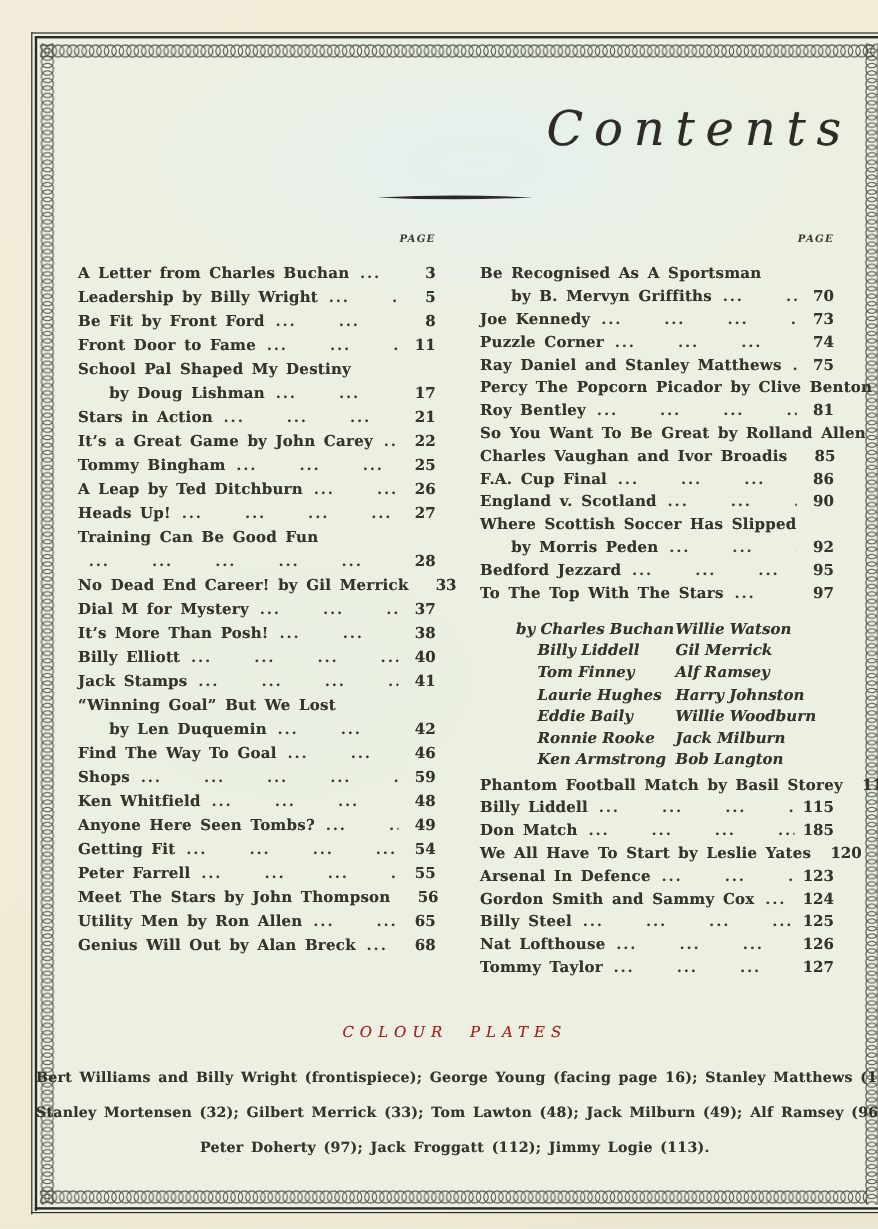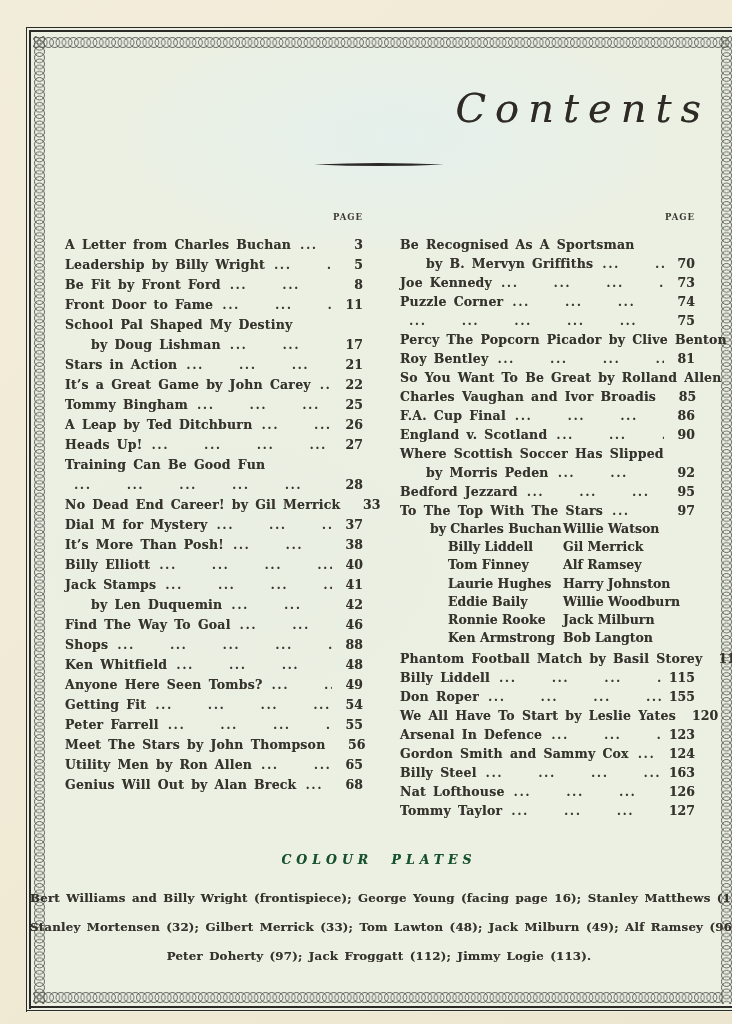--- a/index.html
+++ b/index.html
@@ -20,51 +20,51 @@
   .rule{position:absolute;background:#2b2a27;}
   .band{position:absolute;}
   
   .content{position:absolute;left:48px;top:48px;right:22px;bottom:30px;}
   .main-title{
     text-align:right;font-style:italic;font-size:40px;line-height:40px;
     letter-spacing:9px;padding-left:9px;margin-top:40px;color:#2e2b26;
     text-shadow:0 0 .6px rgba(46,43,38,.55);
   }
   .divider-wrap{text-align:center;margin-top:26px;height:9px;}
-  .page-head-row{display:flex;margin:46px 0 0 17px;width:630px;line-height:11px;}
+  .page-head-row{display:flex;margin:28px 0 0 17px;width:630px;line-height:11px;font-style:italic;}
   .ph-left{width:298px;text-align:right;}
   .ph-right{width:295px;margin-left:37px;text-align:right;}
   .page-label{font-size:8.5px;font-weight:bold;letter-spacing:1px;color:#3c3933;}
   .columns{display:flex;margin:12px 0 0 17px;width:630px;}
   .col-left{width:298px;}
   .col-right{width:295px;margin-left:37px;}
   .toc-row{display:flex;align-items:center;line-height:20px;}
   .col-right .toc-row{line-height:19px;}
   .toc-title{
     font-weight:bold;font-size:12.5px;letter-spacing:.2px;word-spacing:2.5px;
     white-space:nowrap;text-shadow:0 0 .5px rgba(54,51,45,.5);
   }
   .toc-row.sub .toc-title{padding-left:26px;}
   .toc-leader{
     flex:1;overflow:hidden;white-space:nowrap;font-weight:bold;font-size:12.5px;
     margin:0 7px 0 9px;letter-spacing:1.5px;color:#3b3831;
   }
   .toc-page{font-weight:bold;font-size:12.5px;min-width:24px;text-align:right;
     text-shadow:0 0 .5px rgba(54,51,45,.5);}
-  .names{margin:0 0 2px 0;}
+  .names{margin:12px 0 2px 0;font-style:italic;}
   .names-row{position:relative;line-height:18.2px;padding-left:48px;
     font-weight:bold;font-size:12.5px;white-space:nowrap;
     text-shadow:0 0 .5px rgba(54,51,45,.5);}
   .names-row.first{padding-left:30px;}
   .name-right{position:absolute;left:163px;}
   
   .colour-plates{position:absolute;left:30px;right:4px;top:852px;text-align:center;}
   .cp-title{
-    font-style:italic;font-weight:bold;font-size:12.5px;letter-spacing:5px;
-    word-spacing:9px;color:#14532d;text-shadow:0 0 .5px rgba(47,44,39,.5);
+    font-style:italic;font-weight:normal;font-size:12.5px;letter-spacing:5px;
+    word-spacing:9px;color:#b91c1c;text-shadow:0 0 .5px rgba(47,44,39,.5);
   }
   .cp-line{
     font-weight:bold;font-size:11.8px;line-height:29px;white-space:nowrap;
     letter-spacing:.2px;word-spacing:2px;text-shadow:0 0 .5px rgba(54,51,45,.5);
   }
   .cp-lines{margin-top:17px;}
 </style>
 </head>
 <body>
 
@@ -228,34 +228,37 @@
         <div class="toc-row">
           <span class="toc-title">Billy Elliott</span>
           <span class="toc-leader">...&nbsp;&nbsp;&nbsp;&nbsp;&nbsp;&nbsp;...&nbsp;&nbsp;&nbsp;&nbsp;&nbsp;&nbsp;...&nbsp;&nbsp;&nbsp;&nbsp;&nbsp;&nbsp;...&nbsp;&nbsp;&nbsp;&nbsp;&nbsp;&nbsp;...&nbsp;&nbsp;&nbsp;&nbsp;&nbsp;&nbsp;...&nbsp;&nbsp;&nbsp;&nbsp;&nbsp;&nbsp;...&nbsp;&nbsp;&nbsp;&nbsp;&nbsp;&nbsp;...&nbsp;&nbsp;&nbsp;&nbsp;&nbsp;&nbsp;...&nbsp;&nbsp;&nbsp;&nbsp;&nbsp;&nbsp;...&nbsp;&nbsp;&nbsp;&nbsp;&nbsp;&nbsp;...&nbsp;&nbsp;&nbsp;&nbsp;&nbsp;&nbsp;...&nbsp;&nbsp;&nbsp;&nbsp;&nbsp;&nbsp;...&nbsp;&nbsp;&nbsp;&nbsp;&nbsp;&nbsp;...&nbsp;&nbsp;&nbsp;&nbsp;&nbsp;&nbsp;</span>
           <span class="toc-page">40</span>
         </div>
         <div class="toc-row">
           <span class="toc-title">Jack Stamps</span>
           <span class="toc-leader">...&nbsp;&nbsp;&nbsp;&nbsp;&nbsp;&nbsp;...&nbsp;&nbsp;&nbsp;&nbsp;&nbsp;&nbsp;...&nbsp;&nbsp;&nbsp;&nbsp;&nbsp;&nbsp;...&nbsp;&nbsp;&nbsp;&nbsp;&nbsp;&nbsp;...&nbsp;&nbsp;&nbsp;&nbsp;&nbsp;&nbsp;...&nbsp;&nbsp;&nbsp;&nbsp;&nbsp;&nbsp;...&nbsp;&nbsp;&nbsp;&nbsp;&nbsp;&nbsp;...&nbsp;&nbsp;&nbsp;&nbsp;&nbsp;&nbsp;...&nbsp;&nbsp;&nbsp;&nbsp;&nbsp;&nbsp;...&nbsp;&nbsp;&nbsp;&nbsp;&nbsp;&nbsp;...&nbsp;&nbsp;&nbsp;&nbsp;&nbsp;&nbsp;...&nbsp;&nbsp;&nbsp;&nbsp;&nbsp;&nbsp;...&nbsp;&nbsp;&nbsp;&nbsp;&nbsp;&nbsp;...&nbsp;&nbsp;&nbsp;&nbsp;&nbsp;&nbsp;</span>
           <span class="toc-page">41</span>
         </div>
+        <div class="toc-row">
+          <span class="toc-title">“Winning Goal” But We Lost</span>
+        </div>
         <div class="toc-row sub">
           <span class="toc-title">by Len Duquemin</span>
           <span class="toc-leader">...&nbsp;&nbsp;&nbsp;&nbsp;&nbsp;&nbsp;...&nbsp;&nbsp;&nbsp;&nbsp;&nbsp;&nbsp;...&nbsp;&nbsp;&nbsp;&nbsp;&nbsp;&nbsp;...&nbsp;&nbsp;&nbsp;&nbsp;&nbsp;&nbsp;...&nbsp;&nbsp;&nbsp;&nbsp;&nbsp;&nbsp;...&nbsp;&nbsp;&nbsp;&nbsp;&nbsp;&nbsp;...&nbsp;&nbsp;&nbsp;&nbsp;&nbsp;&nbsp;...&nbsp;&nbsp;&nbsp;&nbsp;&nbsp;&nbsp;...&nbsp;&nbsp;&nbsp;&nbsp;&nbsp;&nbsp;...&nbsp;&nbsp;&nbsp;&nbsp;&nbsp;&nbsp;...&nbsp;&nbsp;&nbsp;&nbsp;&nbsp;&nbsp;...&nbsp;&nbsp;&nbsp;&nbsp;&nbsp;&nbsp;...&nbsp;&nbsp;&nbsp;&nbsp;&nbsp;&nbsp;...&nbsp;&nbsp;&nbsp;&nbsp;&nbsp;&nbsp;</span>
           <span class="toc-page">42</span>
         </div>
         <div class="toc-row">
           <span class="toc-title">Find The Way To Goal</span>
           <span class="toc-leader">...&nbsp;&nbsp;&nbsp;&nbsp;&nbsp;&nbsp;...&nbsp;&nbsp;&nbsp;&nbsp;&nbsp;&nbsp;...&nbsp;&nbsp;&nbsp;&nbsp;&nbsp;&nbsp;...&nbsp;&nbsp;&nbsp;&nbsp;&nbsp;&nbsp;...&nbsp;&nbsp;&nbsp;&nbsp;&nbsp;&nbsp;...&nbsp;&nbsp;&nbsp;&nbsp;&nbsp;&nbsp;...&nbsp;&nbsp;&nbsp;&nbsp;&nbsp;&nbsp;...&nbsp;&nbsp;&nbsp;&nbsp;&nbsp;&nbsp;...&nbsp;&nbsp;&nbsp;&nbsp;&nbsp;&nbsp;...&nbsp;&nbsp;&nbsp;&nbsp;&nbsp;&nbsp;...&nbsp;&nbsp;&nbsp;&nbsp;&nbsp;&nbsp;...&nbsp;&nbsp;&nbsp;&nbsp;&nbsp;&nbsp;...&nbsp;&nbsp;&nbsp;&nbsp;&nbsp;&nbsp;...&nbsp;&nbsp;&nbsp;&nbsp;&nbsp;&nbsp;</span>
           <span class="toc-page">46</span>
         </div>
         <div class="toc-row">
           <span class="toc-title">Shops</span>
           <span class="toc-leader">...&nbsp;&nbsp;&nbsp;&nbsp;&nbsp;&nbsp;...&nbsp;&nbsp;&nbsp;&nbsp;&nbsp;&nbsp;...&nbsp;&nbsp;&nbsp;&nbsp;&nbsp;&nbsp;...&nbsp;&nbsp;&nbsp;&nbsp;&nbsp;&nbsp;...&nbsp;&nbsp;&nbsp;&nbsp;&nbsp;&nbsp;...&nbsp;&nbsp;&nbsp;&nbsp;&nbsp;&nbsp;...&nbsp;&nbsp;&nbsp;&nbsp;&nbsp;&nbsp;...&nbsp;&nbsp;&nbsp;&nbsp;&nbsp;&nbsp;...&nbsp;&nbsp;&nbsp;&nbsp;&nbsp;&nbsp;...&nbsp;&nbsp;&nbsp;&nbsp;&nbsp;&nbsp;...&nbsp;&nbsp;&nbsp;&nbsp;&nbsp;&nbsp;...&nbsp;&nbsp;&nbsp;&nbsp;&nbsp;&nbsp;...&nbsp;&nbsp;&nbsp;&nbsp;&nbsp;&nbsp;...&nbsp;&nbsp;&nbsp;&nbsp;&nbsp;&nbsp;</span>
-          <span class="toc-page">88</span>
+          <span class="toc-page">59</span>
         </div>
         <div class="toc-row">
           <span class="toc-title">Ken Whitfield</span>
           <span class="toc-leader">...&nbsp;&nbsp;&nbsp;&nbsp;&nbsp;&nbsp;...&nbsp;&nbsp;&nbsp;&nbsp;&nbsp;&nbsp;...&nbsp;&nbsp;&nbsp;&nbsp;&nbsp;&nbsp;...&nbsp;&nbsp;&nbsp;&nbsp;&nbsp;&nbsp;...&nbsp;&nbsp;&nbsp;&nbsp;&nbsp;&nbsp;...&nbsp;&nbsp;&nbsp;&nbsp;&nbsp;&nbsp;...&nbsp;&nbsp;&nbsp;&nbsp;&nbsp;&nbsp;...&nbsp;&nbsp;&nbsp;&nbsp;&nbsp;&nbsp;...&nbsp;&nbsp;&nbsp;&nbsp;&nbsp;&nbsp;...&nbsp;&nbsp;&nbsp;&nbsp;&nbsp;&nbsp;...&nbsp;&nbsp;&nbsp;&nbsp;&nbsp;&nbsp;...&nbsp;&nbsp;&nbsp;&nbsp;&nbsp;&nbsp;...&nbsp;&nbsp;&nbsp;&nbsp;&nbsp;&nbsp;...&nbsp;&nbsp;&nbsp;&nbsp;&nbsp;&nbsp;</span>
           <span class="toc-page">48</span>
         </div>
         <div class="toc-row">
           <span class="toc-title">Anyone Here Seen Tombs?</span>
           <span class="toc-leader">...&nbsp;&nbsp;&nbsp;&nbsp;&nbsp;&nbsp;...&nbsp;&nbsp;&nbsp;&nbsp;&nbsp;&nbsp;...&nbsp;&nbsp;&nbsp;&nbsp;&nbsp;&nbsp;...&nbsp;&nbsp;&nbsp;&nbsp;&nbsp;&nbsp;...&nbsp;&nbsp;&nbsp;&nbsp;&nbsp;&nbsp;...&nbsp;&nbsp;&nbsp;&nbsp;&nbsp;&nbsp;...&nbsp;&nbsp;&nbsp;&nbsp;&nbsp;&nbsp;...&nbsp;&nbsp;&nbsp;&nbsp;&nbsp;&nbsp;...&nbsp;&nbsp;&nbsp;&nbsp;&nbsp;&nbsp;...&nbsp;&nbsp;&nbsp;&nbsp;&nbsp;&nbsp;...&nbsp;&nbsp;&nbsp;&nbsp;&nbsp;&nbsp;...&nbsp;&nbsp;&nbsp;&nbsp;&nbsp;&nbsp;...&nbsp;&nbsp;&nbsp;&nbsp;&nbsp;&nbsp;...&nbsp;&nbsp;&nbsp;&nbsp;&nbsp;&nbsp;</span>
           <span class="toc-page">49</span>
@@ -299,20 +302,21 @@
           <span class="toc-title">Joe Kennedy</span>
           <span class="toc-leader">...&nbsp;&nbsp;&nbsp;&nbsp;&nbsp;&nbsp;...&nbsp;&nbsp;&nbsp;&nbsp;&nbsp;&nbsp;...&nbsp;&nbsp;&nbsp;&nbsp;&nbsp;&nbsp;...&nbsp;&nbsp;&nbsp;&nbsp;&nbsp;&nbsp;...&nbsp;&nbsp;&nbsp;&nbsp;&nbsp;&nbsp;...&nbsp;&nbsp;&nbsp;&nbsp;&nbsp;&nbsp;...&nbsp;&nbsp;&nbsp;&nbsp;&nbsp;&nbsp;...&nbsp;&nbsp;&nbsp;&nbsp;&nbsp;&nbsp;...&nbsp;&nbsp;&nbsp;&nbsp;&nbsp;&nbsp;...&nbsp;&nbsp;&nbsp;&nbsp;&nbsp;&nbsp;...&nbsp;&nbsp;&nbsp;&nbsp;&nbsp;&nbsp;...&nbsp;&nbsp;&nbsp;&nbsp;&nbsp;&nbsp;...&nbsp;&nbsp;&nbsp;&nbsp;&nbsp;&nbsp;...&nbsp;&nbsp;&nbsp;&nbsp;&nbsp;&nbsp;</span>
           <span class="toc-page">73</span>
         </div>
         <div class="toc-row">
           <span class="toc-title">Puzzle Corner</span>
           <span class="toc-leader">...&nbsp;&nbsp;&nbsp;&nbsp;&nbsp;&nbsp;...&nbsp;&nbsp;&nbsp;&nbsp;&nbsp;&nbsp;...&nbsp;&nbsp;&nbsp;&nbsp;&nbsp;&nbsp;...&nbsp;&nbsp;&nbsp;&nbsp;&nbsp;&nbsp;...&nbsp;&nbsp;&nbsp;&nbsp;&nbsp;&nbsp;...&nbsp;&nbsp;&nbsp;&nbsp;&nbsp;&nbsp;...&nbsp;&nbsp;&nbsp;&nbsp;&nbsp;&nbsp;...&nbsp;&nbsp;&nbsp;&nbsp;&nbsp;&nbsp;...&nbsp;&nbsp;&nbsp;&nbsp;&nbsp;&nbsp;...&nbsp;&nbsp;&nbsp;&nbsp;&nbsp;&nbsp;...&nbsp;&nbsp;&nbsp;&nbsp;&nbsp;&nbsp;...&nbsp;&nbsp;&nbsp;&nbsp;&nbsp;&nbsp;...&nbsp;&nbsp;&nbsp;&nbsp;&nbsp;&nbsp;...&nbsp;&nbsp;&nbsp;&nbsp;&nbsp;&nbsp;</span>
           <span class="toc-page">74</span>
         </div>
         <div class="toc-row">
+          <span class="toc-title">Ray Daniel and Stanley Matthews</span>
           <span class="toc-leader">...&nbsp;&nbsp;&nbsp;&nbsp;&nbsp;&nbsp;...&nbsp;&nbsp;&nbsp;&nbsp;&nbsp;&nbsp;...&nbsp;&nbsp;&nbsp;&nbsp;&nbsp;&nbsp;...&nbsp;&nbsp;&nbsp;&nbsp;&nbsp;&nbsp;...&nbsp;&nbsp;&nbsp;&nbsp;&nbsp;&nbsp;...&nbsp;&nbsp;&nbsp;&nbsp;&nbsp;&nbsp;...&nbsp;&nbsp;&nbsp;&nbsp;&nbsp;&nbsp;...&nbsp;&nbsp;&nbsp;&nbsp;&nbsp;&nbsp;...&nbsp;&nbsp;&nbsp;&nbsp;&nbsp;&nbsp;...&nbsp;&nbsp;&nbsp;&nbsp;&nbsp;&nbsp;...&nbsp;&nbsp;&nbsp;&nbsp;&nbsp;&nbsp;...&nbsp;&nbsp;&nbsp;&nbsp;&nbsp;&nbsp;...&nbsp;&nbsp;&nbsp;&nbsp;&nbsp;&nbsp;...&nbsp;&nbsp;&nbsp;&nbsp;&nbsp;&nbsp;</span>
           <span class="toc-page">75</span>
         </div>
         <div class="toc-row">
           <span class="toc-title">Percy The Popcorn Picador by Clive Benton</span>
           <span class="toc-leader"></span>
         </div>
         <div class="toc-row">
           <span class="toc-title">Roy Bentley</span>
           <span class="toc-leader">...&nbsp;&nbsp;&nbsp;&nbsp;&nbsp;&nbsp;...&nbsp;&nbsp;&nbsp;&nbsp;&nbsp;&nbsp;...&nbsp;&nbsp;&nbsp;&nbsp;&nbsp;&nbsp;...&nbsp;&nbsp;&nbsp;&nbsp;&nbsp;&nbsp;...&nbsp;&nbsp;&nbsp;&nbsp;&nbsp;&nbsp;...&nbsp;&nbsp;&nbsp;&nbsp;&nbsp;&nbsp;...&nbsp;&nbsp;&nbsp;&nbsp;&nbsp;&nbsp;...&nbsp;&nbsp;&nbsp;&nbsp;&nbsp;&nbsp;...&nbsp;&nbsp;&nbsp;&nbsp;&nbsp;&nbsp;...&nbsp;&nbsp;&nbsp;&nbsp;&nbsp;&nbsp;...&nbsp;&nbsp;&nbsp;&nbsp;&nbsp;&nbsp;...&nbsp;&nbsp;&nbsp;&nbsp;&nbsp;&nbsp;...&nbsp;&nbsp;&nbsp;&nbsp;&nbsp;&nbsp;...&nbsp;&nbsp;&nbsp;&nbsp;&nbsp;&nbsp;</span>
@@ -368,43 +372,43 @@
           <span class="toc-title">Phantom Football Match by Basil Storey</span>
           <span class="toc-leader">...&nbsp;&nbsp;&nbsp;&nbsp;&nbsp;&nbsp;...&nbsp;&nbsp;&nbsp;&nbsp;&nbsp;&nbsp;...&nbsp;&nbsp;&nbsp;&nbsp;&nbsp;&nbsp;...&nbsp;&nbsp;&nbsp;&nbsp;&nbsp;&nbsp;...&nbsp;&nbsp;&nbsp;&nbsp;&nbsp;&nbsp;...&nbsp;&nbsp;&nbsp;&nbsp;&nbsp;&nbsp;...&nbsp;&nbsp;&nbsp;&nbsp;&nbsp;&nbsp;...&nbsp;&nbsp;&nbsp;&nbsp;&nbsp;&nbsp;...&nbsp;&nbsp;&nbsp;&nbsp;&nbsp;&nbsp;...&nbsp;&nbsp;&nbsp;&nbsp;&nbsp;&nbsp;...&nbsp;&nbsp;&nbsp;&nbsp;&nbsp;&nbsp;...&nbsp;&nbsp;&nbsp;&nbsp;&nbsp;&nbsp;...&nbsp;&nbsp;&nbsp;&nbsp;&nbsp;&nbsp;...&nbsp;&nbsp;&nbsp;&nbsp;&nbsp;&nbsp;</span>
           <span class="toc-page">113</span>
         </div>
         <div class="toc-row">
           <span class="toc-title">Billy Liddell</span>
           <span class="toc-leader">...&nbsp;&nbsp;&nbsp;&nbsp;&nbsp;&nbsp;...&nbsp;&nbsp;&nbsp;&nbsp;&nbsp;&nbsp;...&nbsp;&nbsp;&nbsp;&nbsp;&nbsp;&nbsp;...&nbsp;&nbsp;&nbsp;&nbsp;&nbsp;&nbsp;...&nbsp;&nbsp;&nbsp;&nbsp;&nbsp;&nbsp;...&nbsp;&nbsp;&nbsp;&nbsp;&nbsp;&nbsp;...&nbsp;&nbsp;&nbsp;&nbsp;&nbsp;&nbsp;...&nbsp;&nbsp;&nbsp;&nbsp;&nbsp;&nbsp;...&nbsp;&nbsp;&nbsp;&nbsp;&nbsp;&nbsp;...&nbsp;&nbsp;&nbsp;&nbsp;&nbsp;&nbsp;...&nbsp;&nbsp;&nbsp;&nbsp;&nbsp;&nbsp;...&nbsp;&nbsp;&nbsp;&nbsp;&nbsp;&nbsp;...&nbsp;&nbsp;&nbsp;&nbsp;&nbsp;&nbsp;...&nbsp;&nbsp;&nbsp;&nbsp;&nbsp;&nbsp;</span>
           <span class="toc-page">115</span>
         </div>
         <div class="toc-row">
-          <span class="toc-title">Don Roper</span>
-          <span class="toc-leader">...&nbsp;&nbsp;&nbsp;&nbsp;&nbsp;&nbsp;...&nbsp;&nbsp;&nbsp;&nbsp;&nbsp;&nbsp;...&nbsp;&nbsp;&nbsp;&nbsp;&nbsp;&nbsp;...&nbsp;&nbsp;&nbsp;&nbsp;&nbsp;&nbsp;...&nbsp;&nbsp;&nbsp;&nbsp;&nbsp;&nbsp;...&nbsp;&nbsp;&nbsp;&nbsp;&nbsp;&nbsp;...&nbsp;&nbsp;&nbsp;&nbsp;&nbsp;&nbsp;...&nbsp;&nbsp;&nbsp;&nbsp;&nbsp;&nbsp;...&nbsp;&nbsp;&nbsp;&nbsp;&nbsp;&nbsp;...&nbsp;&nbsp;&nbsp;&nbsp;&nbsp;&nbsp;...&nbsp;&nbsp;&nbsp;&nbsp;&nbsp;&nbsp;...&nbsp;&nbsp;&nbsp;&nbsp;&nbsp;&nbsp;...&nbsp;&nbsp;&nbsp;&nbsp;&nbsp;&nbsp;...&nbsp;&nbsp;&nbsp;&nbsp;&nbsp;&nbsp;</span>
-          <span class="toc-page">155</span>
+          <span class="toc-title">Don Match</span>
+          <span class="toc-leader">...&nbsp;&nbsp;&nbsp;&nbsp;&nbsp;&nbsp;...&nbsp;&nbsp;&nbsp;&nbsp;&nbsp;&nbsp;...&nbsp;&nbsp;&nbsp;&nbsp;&nbsp;&nbsp;...&nbsp;&nbsp;&nbsp;&nbsp;&nbsp;&nbsp;...&nbsp;&nbsp;&nbsp;&nbsp;&nbsp;&nbsp;...&nbsp;&nbsp;&nbsp;&nbsp;&nbsp;&nbsp;...&nbsp;&nbsp;&nbsp;&nbsp;&nbsp;&nbsp;...&nbsp;&nbsp;&nbsp;&nbsp;&nbsp;&nbsp;...&nbsp;&nbsp;&nbsp;&nbsp;&nbsp;&nbsp;...&nbsp;&nbsp;&nbsp;&nbsp;&nbsp;&nbsp;...&nbsp;&nbsp;&nbsp;&nbsp;&nbsp;&nbsp;...&nbsp;&nbsp;&nbsp;&nbsp;&nbsp;&nbsp;...&nbsp;&nbsp;&nbsp;&nbsp;&nbsp;&nbsp;...&nbsp;&nbsp;&nbsp;&nbsp;&nbsp;&nbsp;</span>
+          <span class="toc-page">185</span>
         </div>
         <div class="toc-row">
           <span class="toc-title">We All Have To Start by Leslie Yates</span>
           <span class="toc-leader">...&nbsp;&nbsp;&nbsp;&nbsp;&nbsp;&nbsp;...&nbsp;&nbsp;&nbsp;&nbsp;&nbsp;&nbsp;...&nbsp;&nbsp;&nbsp;&nbsp;&nbsp;&nbsp;...&nbsp;&nbsp;&nbsp;&nbsp;&nbsp;&nbsp;...&nbsp;&nbsp;&nbsp;&nbsp;&nbsp;&nbsp;...&nbsp;&nbsp;&nbsp;&nbsp;&nbsp;&nbsp;...&nbsp;&nbsp;&nbsp;&nbsp;&nbsp;&nbsp;...&nbsp;&nbsp;&nbsp;&nbsp;&nbsp;&nbsp;...&nbsp;&nbsp;&nbsp;&nbsp;&nbsp;&nbsp;...&nbsp;&nbsp;&nbsp;&nbsp;&nbsp;&nbsp;...&nbsp;&nbsp;&nbsp;&nbsp;&nbsp;&nbsp;...&nbsp;&nbsp;&nbsp;&nbsp;&nbsp;&nbsp;...&nbsp;&nbsp;&nbsp;&nbsp;&nbsp;&nbsp;...&nbsp;&nbsp;&nbsp;&nbsp;&nbsp;&nbsp;</span>
           <span class="toc-page">120</span>
         </div>
         <div class="toc-row">
           <span class="toc-title">Arsenal In Defence</span>
           <span class="toc-leader">...&nbsp;&nbsp;&nbsp;&nbsp;&nbsp;&nbsp;...&nbsp;&nbsp;&nbsp;&nbsp;&nbsp;&nbsp;...&nbsp;&nbsp;&nbsp;&nbsp;&nbsp;&nbsp;...&nbsp;&nbsp;&nbsp;&nbsp;&nbsp;&nbsp;...&nbsp;&nbsp;&nbsp;&nbsp;&nbsp;&nbsp;...&nbsp;&nbsp;&nbsp;&nbsp;&nbsp;&nbsp;...&nbsp;&nbsp;&nbsp;&nbsp;&nbsp;&nbsp;...&nbsp;&nbsp;&nbsp;&nbsp;&nbsp;&nbsp;...&nbsp;&nbsp;&nbsp;&nbsp;&nbsp;&nbsp;...&nbsp;&nbsp;&nbsp;&nbsp;&nbsp;&nbsp;...&nbsp;&nbsp;&nbsp;&nbsp;&nbsp;&nbsp;...&nbsp;&nbsp;&nbsp;&nbsp;&nbsp;&nbsp;...&nbsp;&nbsp;&nbsp;&nbsp;&nbsp;&nbsp;...&nbsp;&nbsp;&nbsp;&nbsp;&nbsp;&nbsp;</span>
           <span class="toc-page">123</span>
         </div>
         <div class="toc-row">
           <span class="toc-title">Gordon Smith and Sammy Cox</span>
           <span class="toc-leader">...&nbsp;&nbsp;&nbsp;&nbsp;&nbsp;&nbsp;...&nbsp;&nbsp;&nbsp;&nbsp;&nbsp;&nbsp;...&nbsp;&nbsp;&nbsp;&nbsp;&nbsp;&nbsp;...&nbsp;&nbsp;&nbsp;&nbsp;&nbsp;&nbsp;...&nbsp;&nbsp;&nbsp;&nbsp;&nbsp;&nbsp;...&nbsp;&nbsp;&nbsp;&nbsp;&nbsp;&nbsp;...&nbsp;&nbsp;&nbsp;&nbsp;&nbsp;&nbsp;...&nbsp;&nbsp;&nbsp;&nbsp;&nbsp;&nbsp;...&nbsp;&nbsp;&nbsp;&nbsp;&nbsp;&nbsp;...&nbsp;&nbsp;&nbsp;&nbsp;&nbsp;&nbsp;...&nbsp;&nbsp;&nbsp;&nbsp;&nbsp;&nbsp;...&nbsp;&nbsp;&nbsp;&nbsp;&nbsp;&nbsp;...&nbsp;&nbsp;&nbsp;&nbsp;&nbsp;&nbsp;...&nbsp;&nbsp;&nbsp;&nbsp;&nbsp;&nbsp;</span>
           <span class="toc-page">124</span>
         </div>
         <div class="toc-row">
           <span class="toc-title">Billy Steel</span>
           <span class="toc-leader">...&nbsp;&nbsp;&nbsp;&nbsp;&nbsp;&nbsp;...&nbsp;&nbsp;&nbsp;&nbsp;&nbsp;&nbsp;...&nbsp;&nbsp;&nbsp;&nbsp;&nbsp;&nbsp;...&nbsp;&nbsp;&nbsp;&nbsp;&nbsp;&nbsp;...&nbsp;&nbsp;&nbsp;&nbsp;&nbsp;&nbsp;...&nbsp;&nbsp;&nbsp;&nbsp;&nbsp;&nbsp;...&nbsp;&nbsp;&nbsp;&nbsp;&nbsp;&nbsp;...&nbsp;&nbsp;&nbsp;&nbsp;&nbsp;&nbsp;...&nbsp;&nbsp;&nbsp;&nbsp;&nbsp;&nbsp;...&nbsp;&nbsp;&nbsp;&nbsp;&nbsp;&nbsp;...&nbsp;&nbsp;&nbsp;&nbsp;&nbsp;&nbsp;...&nbsp;&nbsp;&nbsp;&nbsp;&nbsp;&nbsp;...&nbsp;&nbsp;&nbsp;&nbsp;&nbsp;&nbsp;...&nbsp;&nbsp;&nbsp;&nbsp;&nbsp;&nbsp;</span>
-          <span class="toc-page">163</span>
+          <span class="toc-page">125</span>
         </div>
         <div class="toc-row">
           <span class="toc-title">Nat Lofthouse</span>
           <span class="toc-leader">...&nbsp;&nbsp;&nbsp;&nbsp;&nbsp;&nbsp;...&nbsp;&nbsp;&nbsp;&nbsp;&nbsp;&nbsp;...&nbsp;&nbsp;&nbsp;&nbsp;&nbsp;&nbsp;...&nbsp;&nbsp;&nbsp;&nbsp;&nbsp;&nbsp;...&nbsp;&nbsp;&nbsp;&nbsp;&nbsp;&nbsp;...&nbsp;&nbsp;&nbsp;&nbsp;&nbsp;&nbsp;...&nbsp;&nbsp;&nbsp;&nbsp;&nbsp;&nbsp;...&nbsp;&nbsp;&nbsp;&nbsp;&nbsp;&nbsp;...&nbsp;&nbsp;&nbsp;&nbsp;&nbsp;&nbsp;...&nbsp;&nbsp;&nbsp;&nbsp;&nbsp;&nbsp;...&nbsp;&nbsp;&nbsp;&nbsp;&nbsp;&nbsp;...&nbsp;&nbsp;&nbsp;&nbsp;&nbsp;&nbsp;...&nbsp;&nbsp;&nbsp;&nbsp;&nbsp;&nbsp;...&nbsp;&nbsp;&nbsp;&nbsp;&nbsp;&nbsp;</span>
           <span class="toc-page">126</span>
         </div>
         <div class="toc-row">
           <span class="toc-title">Tommy Taylor</span>
           <span class="toc-leader">...&nbsp;&nbsp;&nbsp;&nbsp;&nbsp;&nbsp;...&nbsp;&nbsp;&nbsp;&nbsp;&nbsp;&nbsp;...&nbsp;&nbsp;&nbsp;&nbsp;&nbsp;&nbsp;...&nbsp;&nbsp;&nbsp;&nbsp;&nbsp;&nbsp;...&nbsp;&nbsp;&nbsp;&nbsp;&nbsp;&nbsp;...&nbsp;&nbsp;&nbsp;&nbsp;&nbsp;&nbsp;...&nbsp;&nbsp;&nbsp;&nbsp;&nbsp;&nbsp;...&nbsp;&nbsp;&nbsp;&nbsp;&nbsp;&nbsp;...&nbsp;&nbsp;&nbsp;&nbsp;&nbsp;&nbsp;...&nbsp;&nbsp;&nbsp;&nbsp;&nbsp;&nbsp;...&nbsp;&nbsp;&nbsp;&nbsp;&nbsp;&nbsp;...&nbsp;&nbsp;&nbsp;&nbsp;&nbsp;&nbsp;...&nbsp;&nbsp;&nbsp;&nbsp;&nbsp;&nbsp;...&nbsp;&nbsp;&nbsp;&nbsp;&nbsp;&nbsp;</span>
           <span class="toc-page">127</span>

